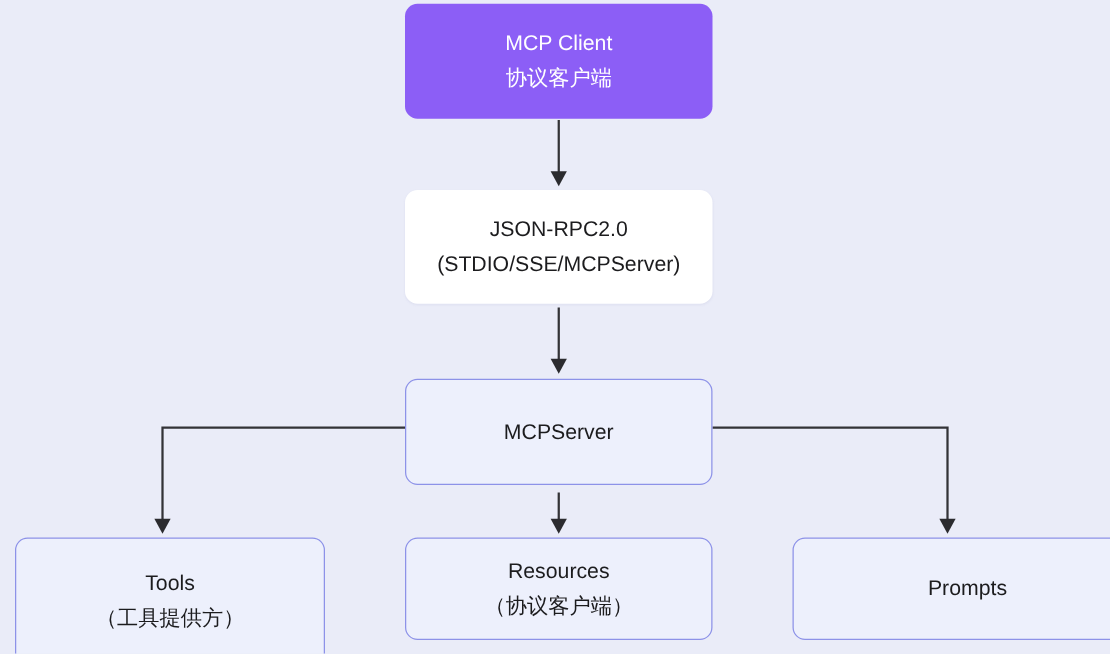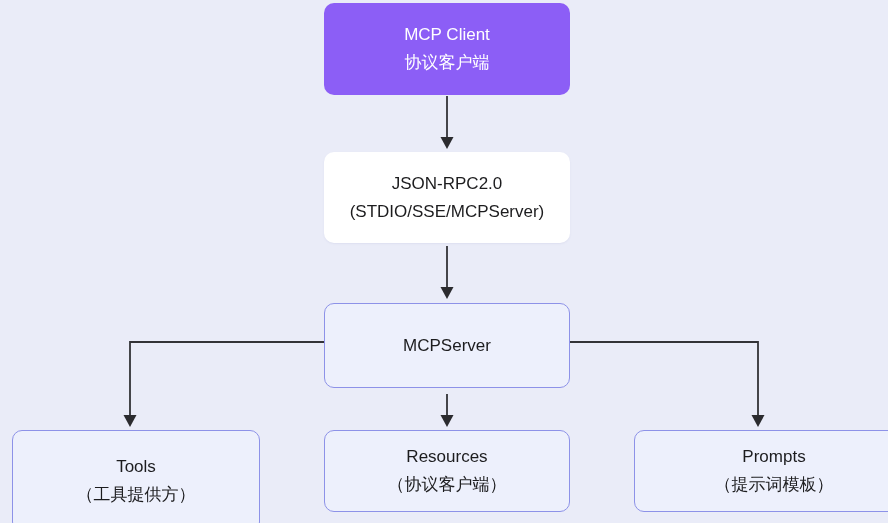--- a/index.html
+++ b/index.html
@@ -111,16 +111,15 @@
     <div class="node-line">（工具提供方）</div>
   </div>
 
   <div class="node node-outlined node-resources">
     <div class="node-line">Resources</div>
     <div class="node-line">（协议客户端）</div>
   </div>
 
   <div class="node node-outlined node-prompts">
     <div class="node-line">Prompts</div>
-    <div class="node-line">（提示词模板）</div>
   </div>
 
 </div>
 
 </body></html>

